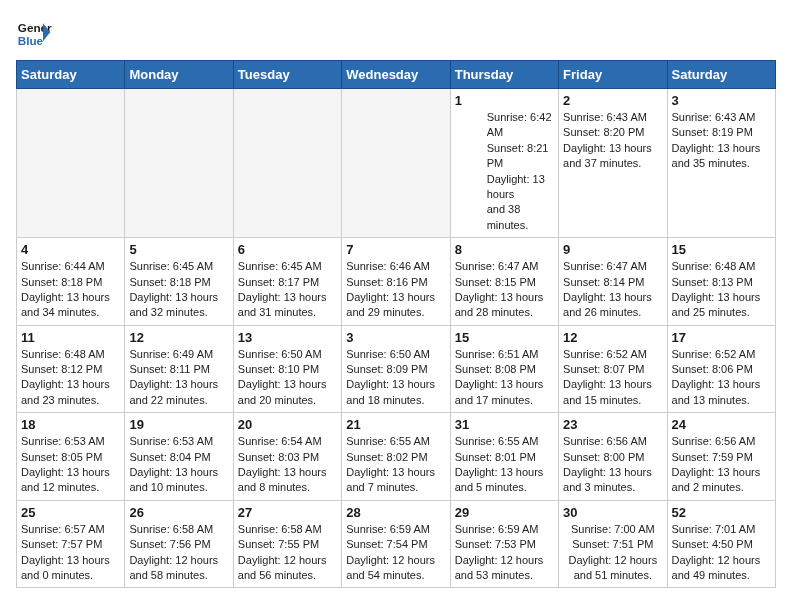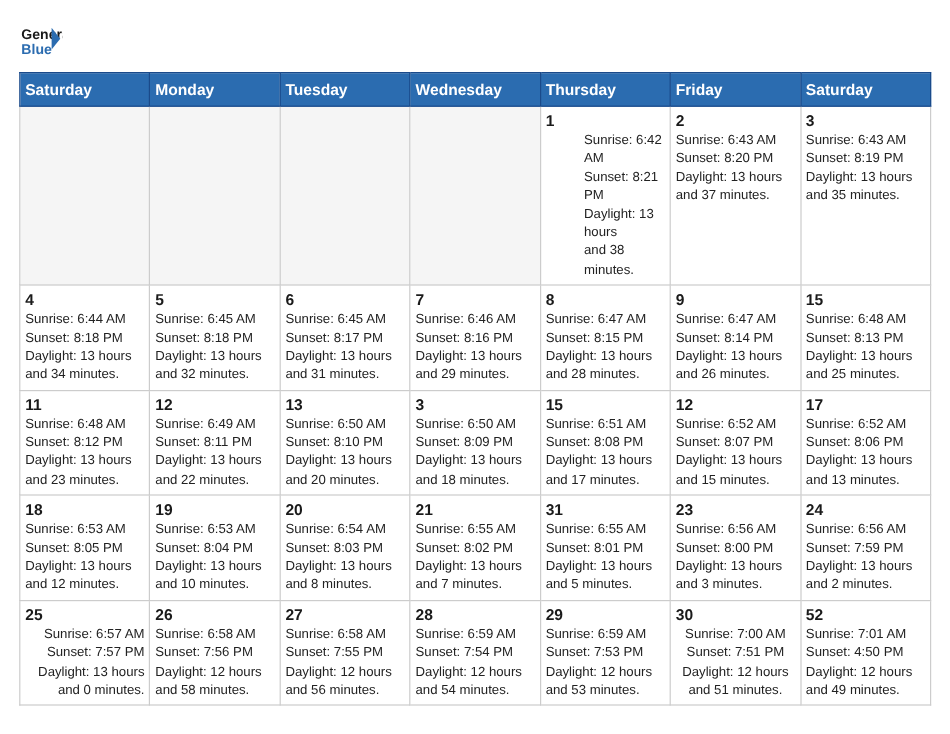--- a/index.html
+++ b/index.html
@@ -282,21 +282,21 @@
           <div class="day-num">24</div>
           <div class="day-info" style="white-space: pre-line;">Sunrise: 6:56 AM
 Sunset: 7:59 PM
 Daylight: 13 hours
 and 2 minutes.</div>
         </td>
       </tr>
       <tr class="week-row">
         <td>
           <div class="day-num">25</div>
-          <div class="day-info" style="white-space: pre-line; text-align: right;">Sunrise: 6:57 AM
+          <div class="day-info" style="white-space: pre-line;">Sunrise: 6:57 AM
 Sunset: 7:57 PM
 Daylight: 13 hours
 and 0 minutes.</div>
         </td>
         <td>
           <div class="day-num">26</div>
           <div class="day-info" style="white-space: pre-line;">Sunrise: 6:58 AM
 Sunset: 7:56 PM
 Daylight: 12 hours
 and 58 minutes.</div>

